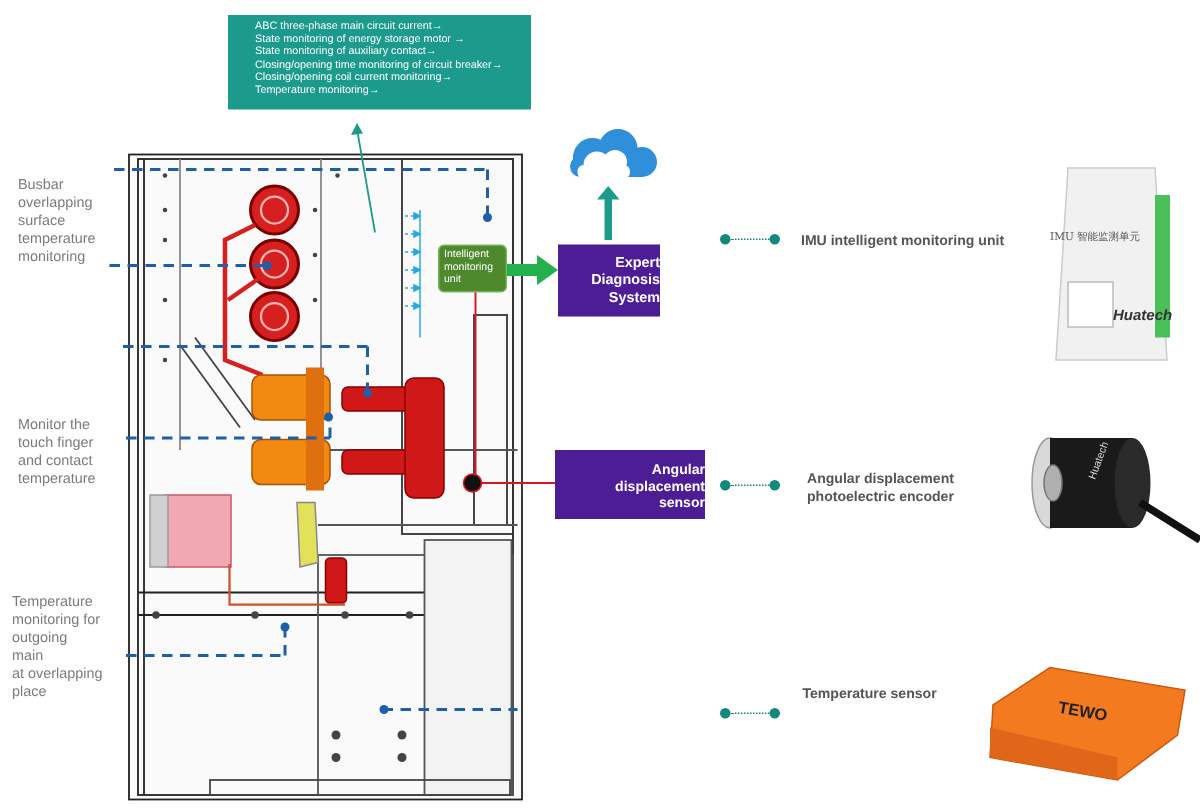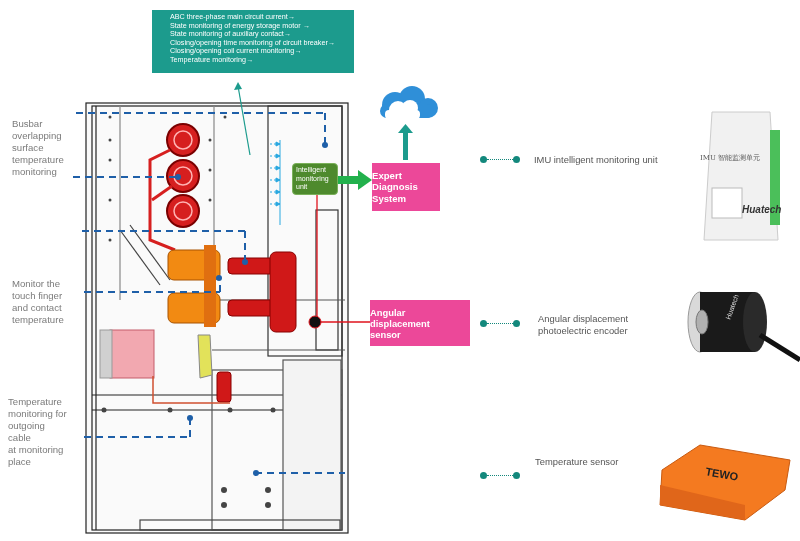--- a/index.html
+++ b/index.html
@@ -7,29 +7,29 @@
   .abs { position: absolute; }
   .info-box {
     left: 152px; top: 10px; width: 202px; height: 63px;
     background: #1c9b8d; color: #fff; font-size: 7.2px; line-height: 8.6px;
     padding: 3px 18px; box-sizing: border-box;
   }
   .info-box div { white-space: nowrap; }
   .left-label { color: #7b7b7b; font-size: 9.6px; line-height: 12px; }
   .diag-svg { position: absolute; left: 0; top: 0; }
   .box-teal {
-    background: #ec4899; color: #fff; font-weight: bold; text-align: center;
-    display: flex; align-items: flex-start; justify-content: center; box-sizing: border-box;
+    background: #4c1d95; color: #fff; font-weight: bold; text-align: center;
+    display: flex; align-items: flex-end; justify-content: center; box-sizing: border-box;
   }
   .imu-box {
     left: 292px; top: 163px; width: 46px; height: 32px;
     background: #4e8a2d; color: #fff; font-size: 7px; line-height: 8.5px;
     border-radius: 4px; padding: 2px 3px; box-sizing: border-box; border: 1px solid #7ab05a;
   }
-  .callout { color: #555; font-size: 9.4px; font-weight: normal; line-height: 11.5px; }
+  .callout { color: #555; font-size: 9.4px; font-weight: bold; line-height: 11.5px; }
   .dots { display: flex; align-items: center; }
   .dot { width: 7px; height: 7px; border-radius: 50%; background: #13887c; }
   .dotline { width: 26px; border-top: 1px dotted #13887c; }
 </style>
 </head>
 <body>
 
 <svg class="diag-svg" width="800" height="541" viewBox="0 0 800 541">
 
   <g stroke="#222" fill="none" stroke-width="1.2">
@@ -211,22 +211,22 @@
 <div class="abs left-label" style="left:12px; top:278px;">
   <div>Monitor the</div>
   <div>touch finger</div>
   <div>and contact</div>
   <div>temperature</div>
 </div>
 <div class="abs left-label" style="left:8px; top:396px;">
   <div>Temperature</div>
   <div>monitoring for</div>
   <div>outgoing</div>
-  <div>cable</div>
-  <div>at monitoring</div>
+  <div>main</div>
+  <div>at overlapping</div>
   <div>place</div>
 </div>
 
 <div class="abs imu-box">
   <div>Intelligent</div>
   <div>monitoring</div>
   <div>unit</div>
 </div>
 
 <div class="abs box-teal" style="left:372px; top:163px; width:68px; height:48px; font-size:9.6px; line-height:11.5px; flex-direction:column;">

